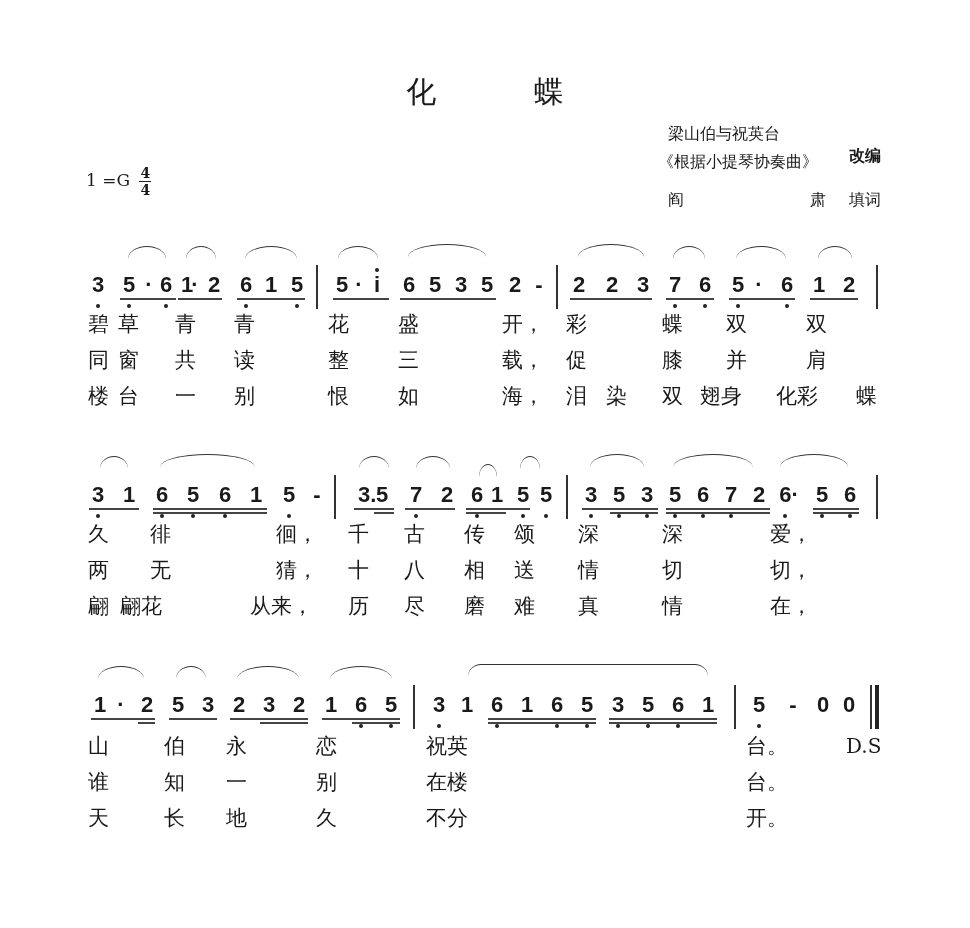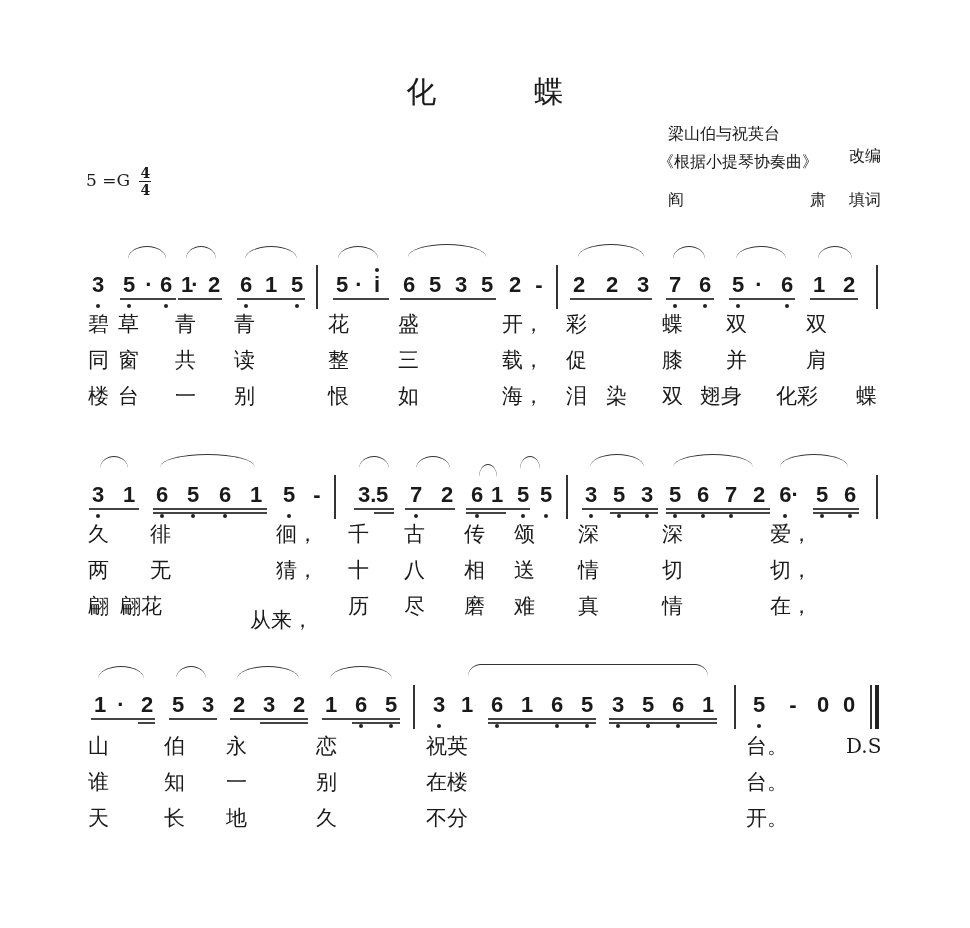--- a/index.html
+++ b/index.html
@@ -23,27 +23,27 @@
   .ds { font-family: "DejaVu Serif", serif; font-size: 20px; }
   .endbar { position: absolute; width: 4px; height: 44px; background: #222; }
 </style>
 </head>
 <body>
 
 <div class="abs title">化  蝶</div>
 
 <div class="abs credit" style="left:668px; top:120px;">梁山伯与祝英台</div>
 <div class="abs credit" style="left:658px; top:148px;">《根据小提琴协奏曲》</div>
-<div class="abs credit" style="left:849px; top:142px;">改编</div>
+<div class="abs credit" style="left:849px; top:142px;font-weight:bold;">改编</div>
 <div class="abs credit" style="left:668px; top:186px;">阎</div>
 <div class="abs credit" style="left:810px; top:186px;">肃</div>
 <div class="abs credit" style="left:849px; top:186px;">填词</div>
 
 <div class="abs key">
-  <span>5 =G</span>
+  <span>1 =G</span>
   <span class="frac">
     <span>4</span>
     <span class="bar"></span>
     <span>4</span>
   </span>
 </div>
 
 <div class="row" style="top:240px;">
 
   <div class="slur" style="left:128px; width:38px; top:6px;"></div>
@@ -213,21 +213,21 @@
   <div class="lyr" style="left:348px; top:108px;">十</div>
   <div class="lyr" style="left:404px; top:108px;">八</div>
   <div class="lyr" style="left:464px; top:108px;">相</div>
   <div class="lyr" style="left:514px; top:108px;">送</div>
   <div class="lyr" style="left:578px; top:108px;">情</div>
   <div class="lyr" style="left:662px; top:108px;">切</div>
   <div class="lyr" style="left:770px; top:108px;">切，</div>
 
   <div class="lyr" style="left:88px; top:144px;">翩</div>
   <div class="lyr" style="left:120px; top:144px;">翩花</div>
-  <div class="lyr" style="left:250px; top:144px;margin-top:14px;">从来，</div>
+  <div class="lyr" style="left:250px; top:144px;">从来，</div>
   <div class="lyr" style="left:348px; top:144px;">历</div>
   <div class="lyr" style="left:404px; top:144px;">尽</div>
   <div class="lyr" style="left:464px; top:144px;">磨</div>
   <div class="lyr" style="left:514px; top:144px;">难</div>
   <div class="lyr" style="left:578px; top:144px;">真</div>
   <div class="lyr" style="left:662px; top:144px;">情</div>
   <div class="lyr" style="left:770px; top:144px;">在，</div>
 </div>
 
 <div class="row" style="top:660px;">

